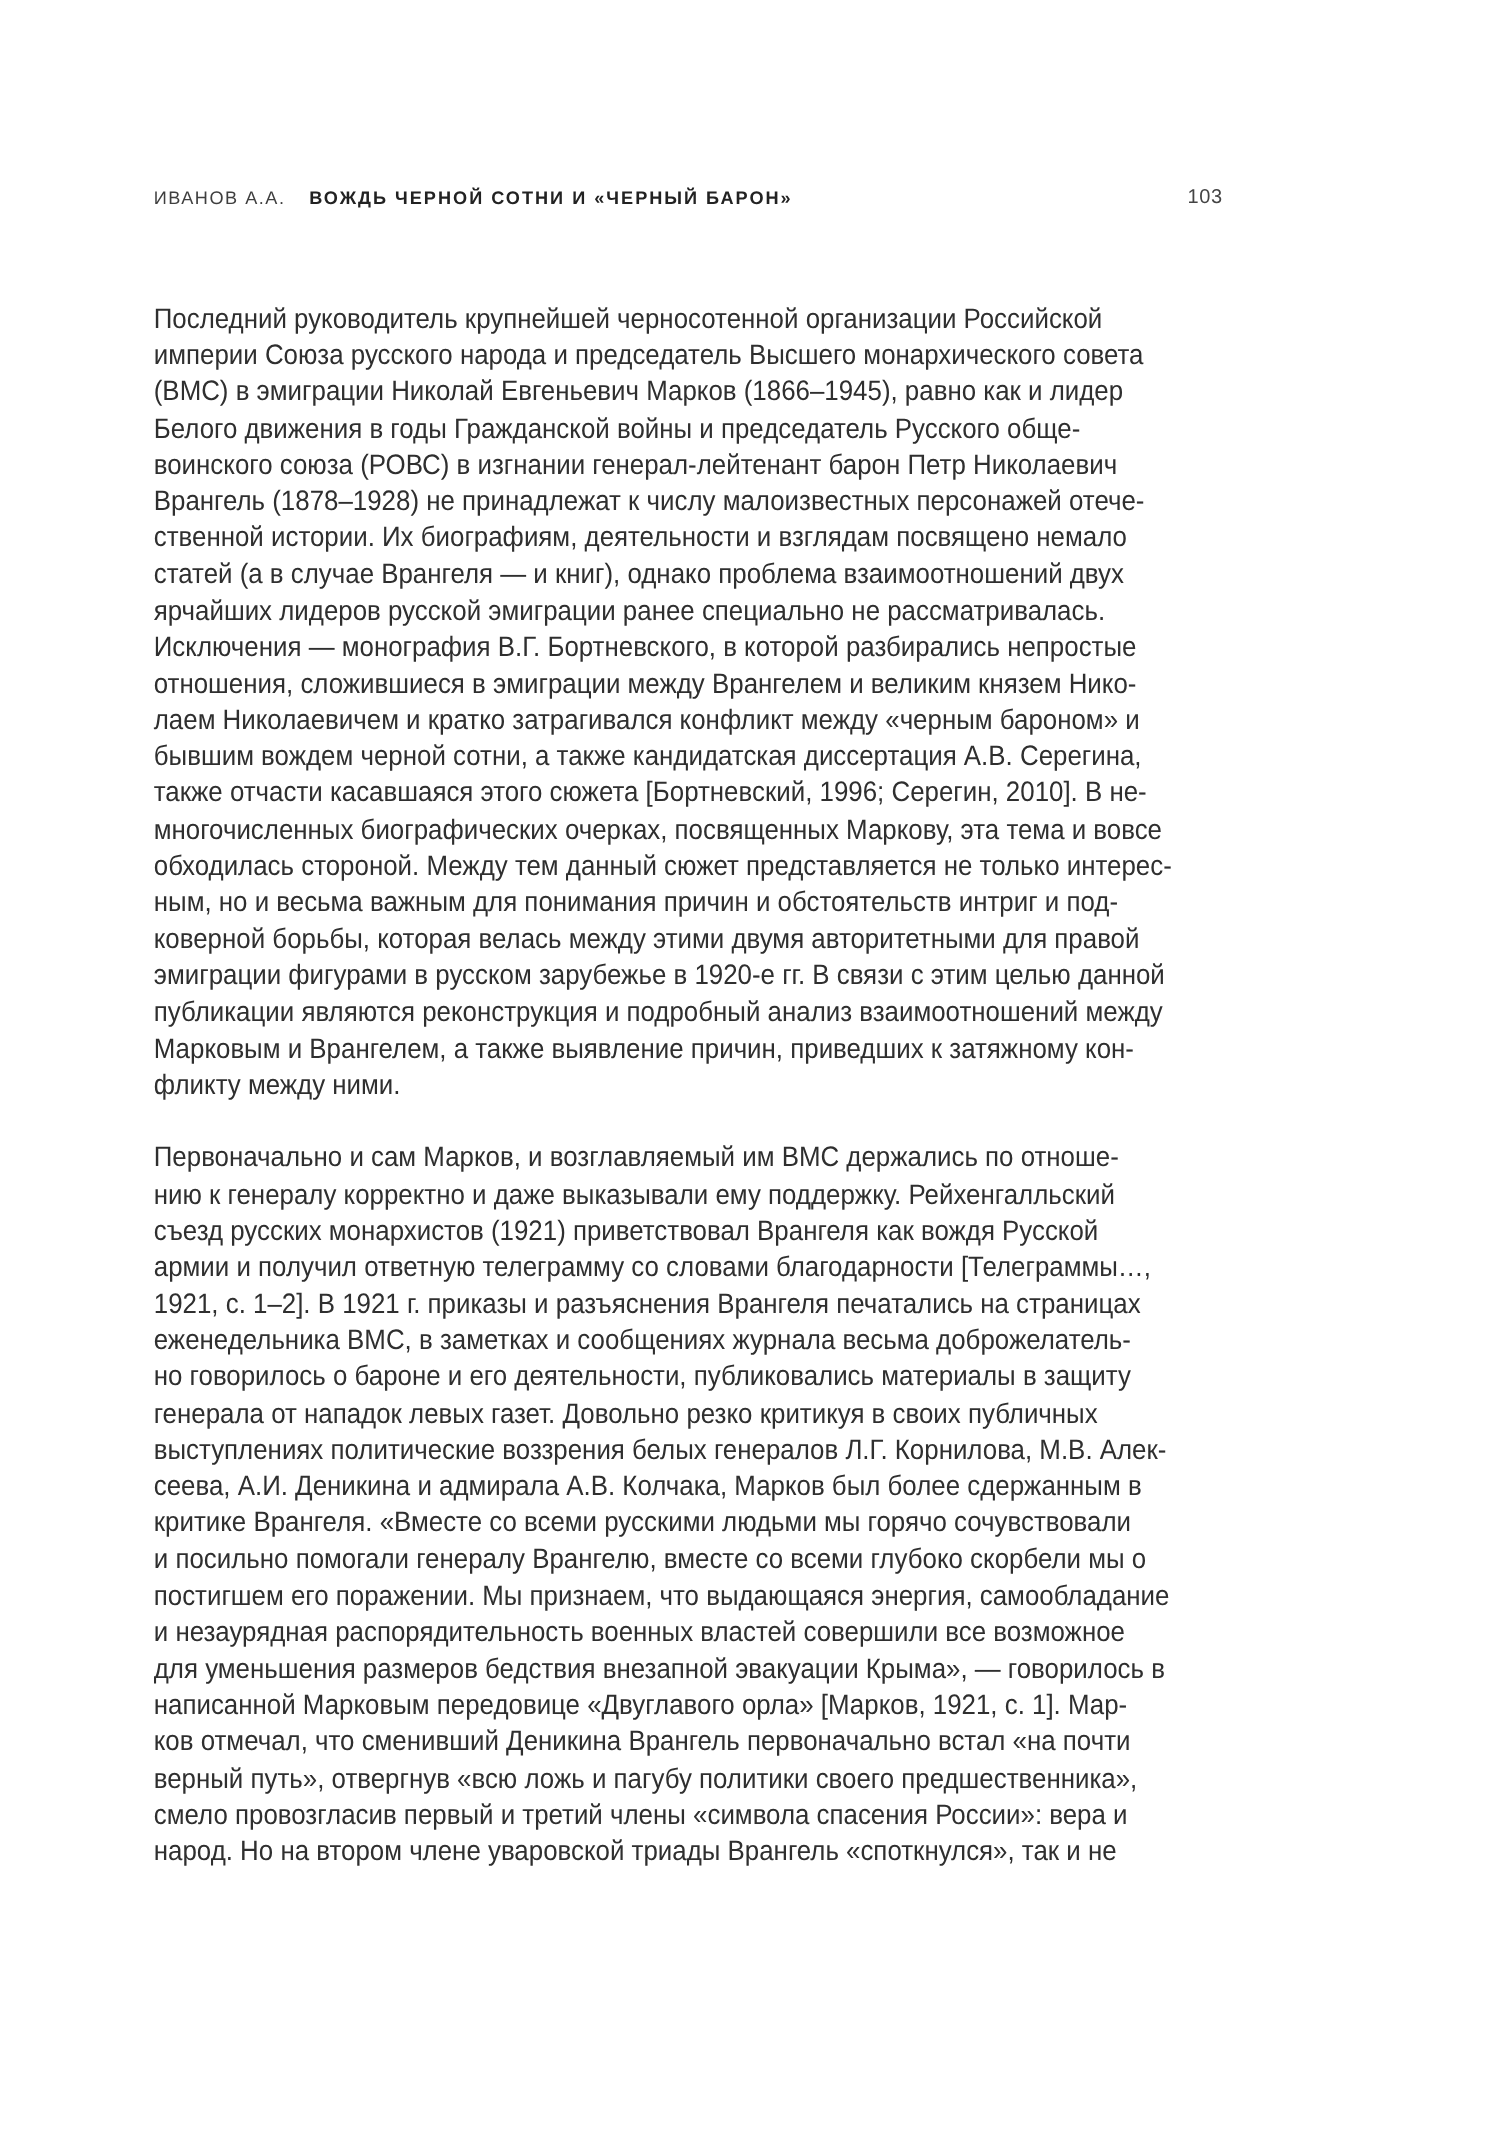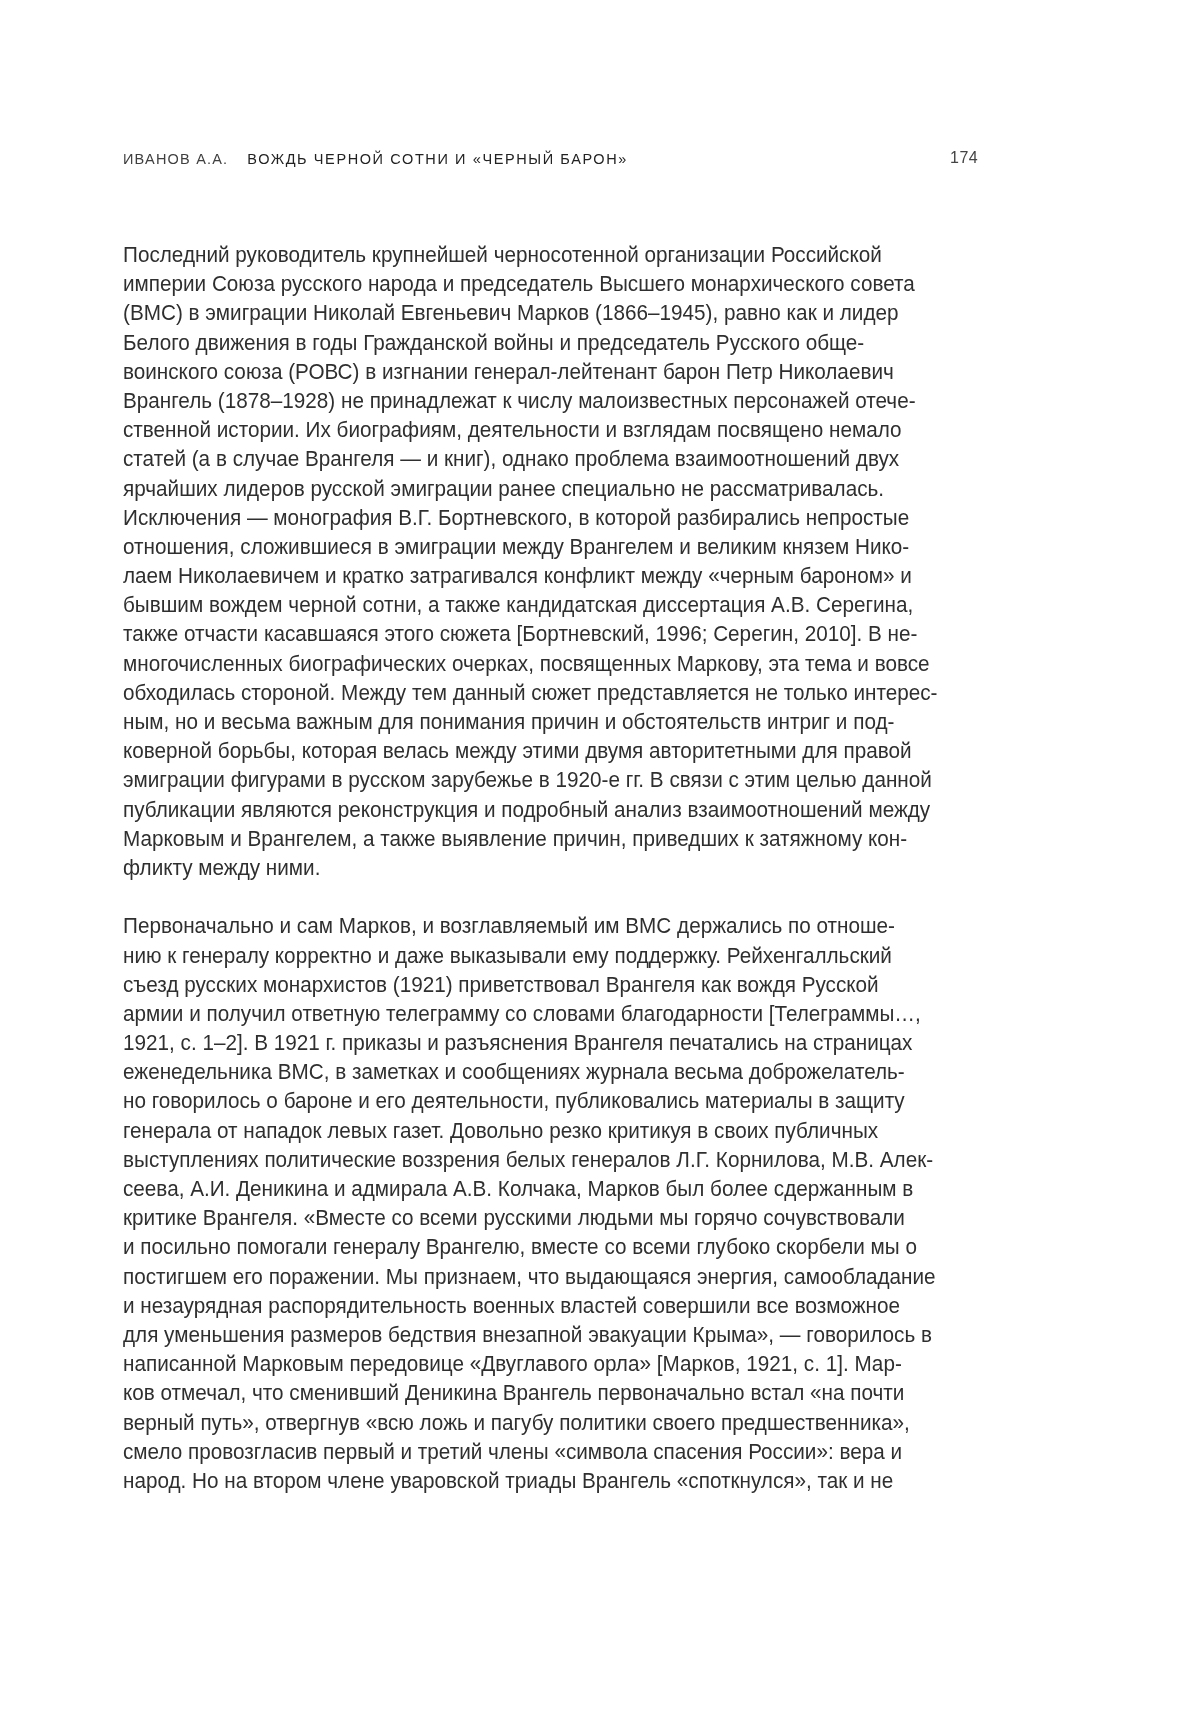--- a/index.html
+++ b/index.html
@@ -21,21 +21,21 @@
     white-space: nowrap;
   }
   .running-author {
     font-size: 14.5px;
     font-weight: 400;
     letter-spacing: 1.2px;
     color: #3f3f3f;
   }
   .running-title {
     font-size: 14.5px;
-    font-weight: 400;
+    font-weight: 700;
     letter-spacing: 1.6px;
     color: #222222;
   }
   .page-number {
     position: absolute;
     left: 950px;
     top: 149px;
     font-size: 16px;
     color: #444444;
     letter-spacing: 0.5px;
@@ -59,21 +59,21 @@
   }
 </style>
 </head>
 <body>
 
 <div class="page">
   <div class="running-header">
     <span class="running-author">ИВАНОВ А.А.</span>
     <span class="running-title">ВОЖДЬ ЧЕРНОЙ СОТНИ И «ЧЕРНЫЙ БАРОН»</span>
   </div>
-  <div class="page-number">174</div>
+  <div class="page-number">103</div>
   <div class="article-body">
       <div class="para">
         <div class="line">Последний руководитель крупнейшей черносотенной организации Российской</div>
         <div class="line">империи Союза русского народа и председатель Высшего монархического совета</div>
         <div class="line">(ВМС) в эмиграции Николай Евгеньевич Марков (1866–1945), равно как и лидер</div>
         <div class="line">Белого движения в годы Гражданской войны и председатель Русского обще-</div>
         <div class="line">воинского союза (РОВС) в изгнании генерал-лейтенант барон Петр Николаевич</div>
         <div class="line">Врангель (1878–1928) не принадлежат к числу малоизвестных персонажей отече-</div>
         <div class="line">ственной истории. Их биографиям, деятельности и взглядам посвящено немало</div>
         <div class="line">статей (а в случае Врангеля — и книг), однако проблема взаимоотношений двух</div>

